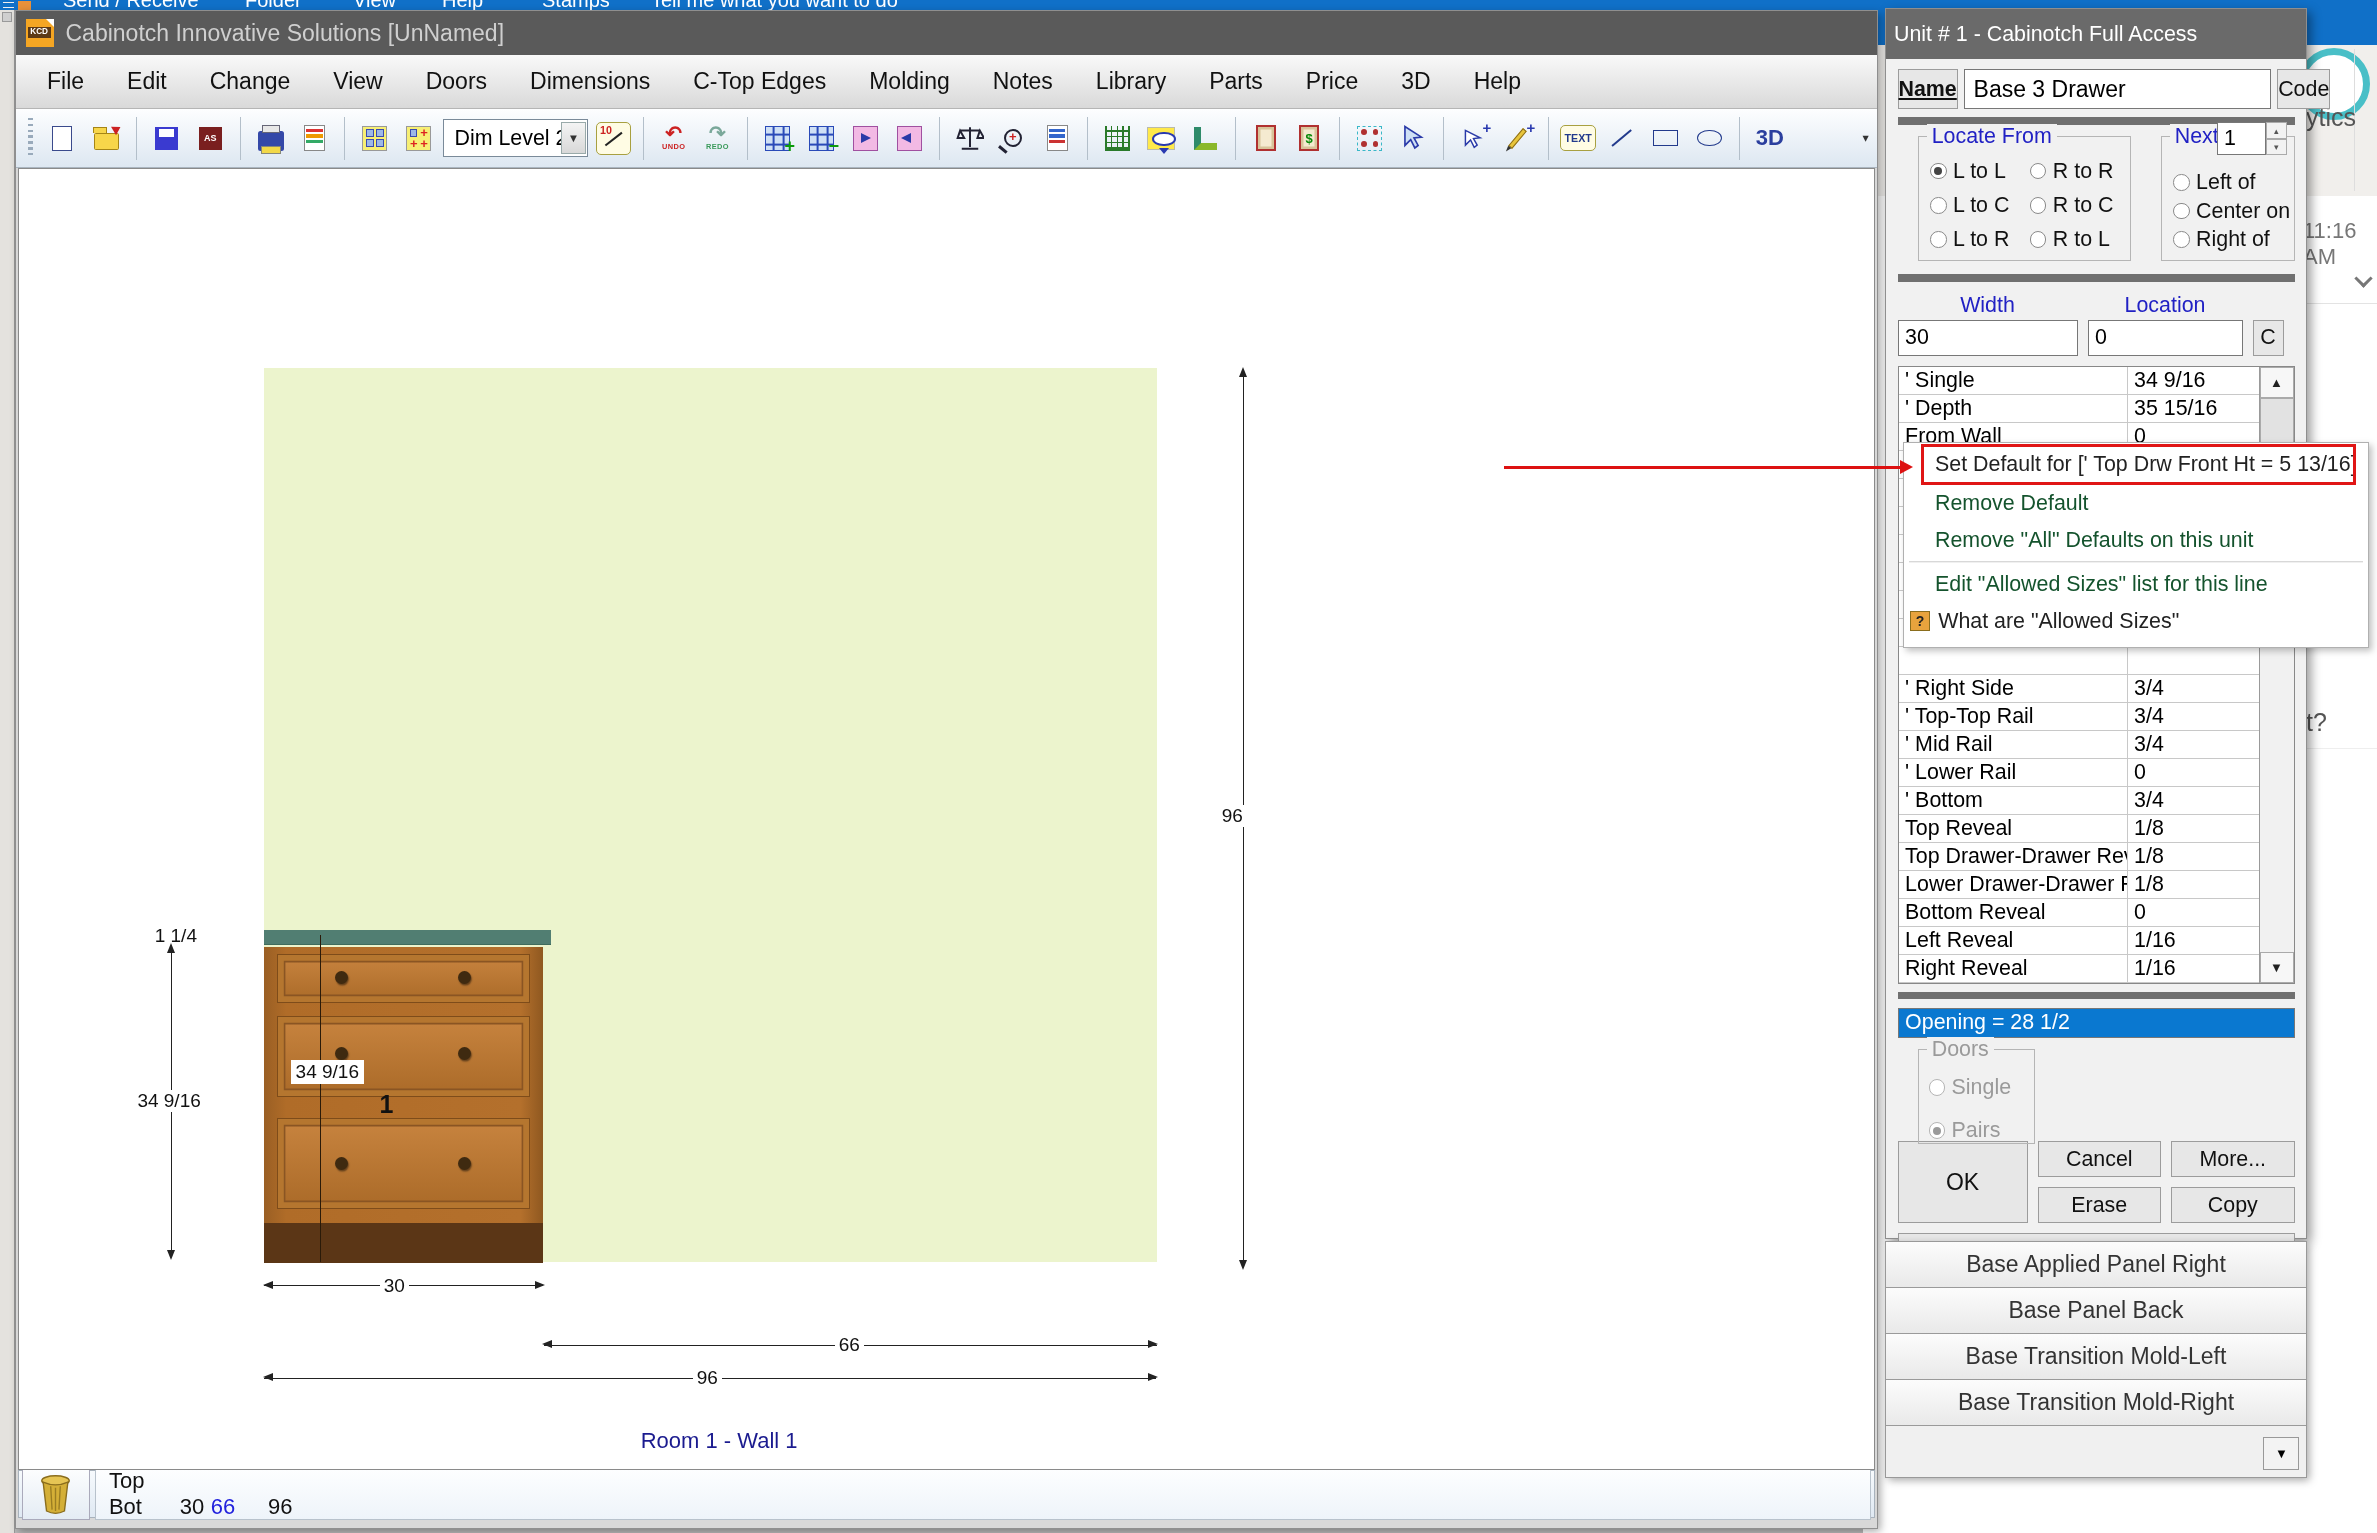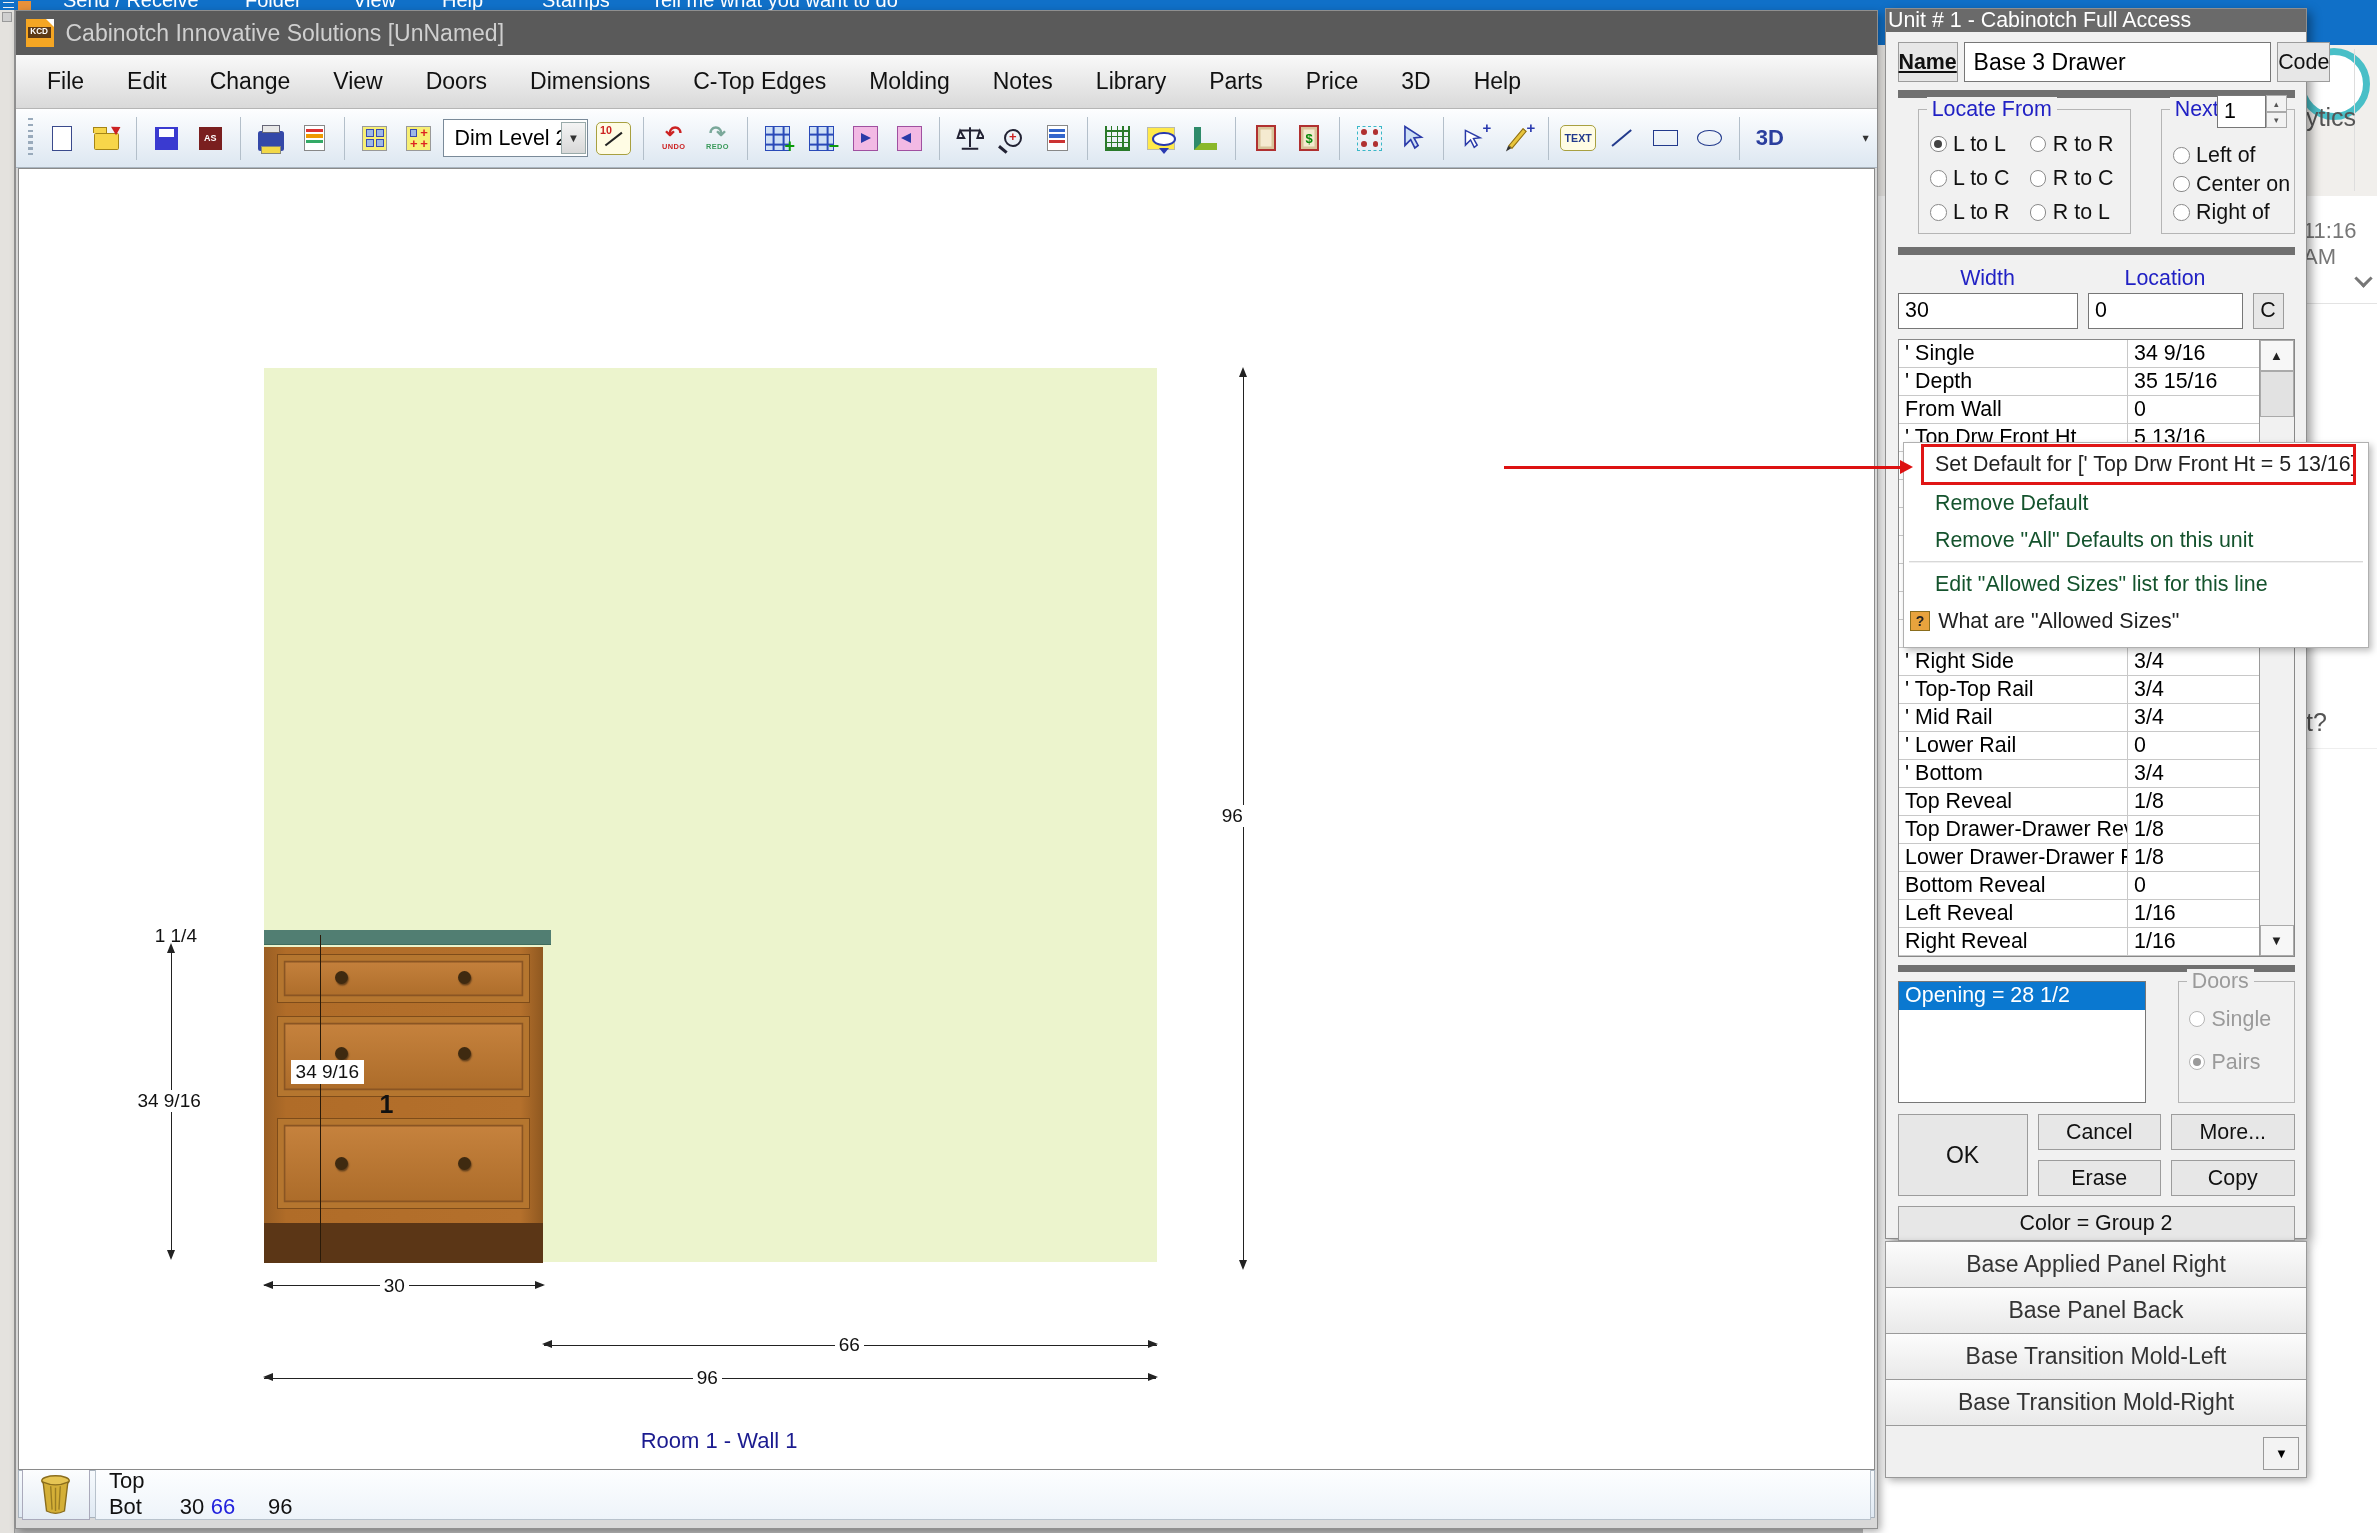--- a/index.html
+++ b/index.html
@@ -108,21 +108,21 @@
 
   
   .statusbar { height:48px; margin:0 1.6px 10px 1.6px; background:linear-gradient(#f6fafd,#dfe9f3); border:0.8px solid #a8b2bc; display:flex; align-items:center; padding:3.3px; gap:5px; flex:0 0 auto; }
   .trash-tile { width:68px; height:51px; background:linear-gradient(#fcfdfe,#e4ecf4); border:0.8px solid #aab; display:flex; align-items:center; justify-content:center; }
   .status-panel { flex:1; height:51px; background:linear-gradient(#fdfEFF,#eef4fa); border:0.8px solid #b8c2cc; padding:1.6px 13px; font-size:22px; color:#111; display:flex; flex-direction:column; justify-content:center; }
   .status-panel .r2 span { margin-right:6.6px; }
 
   
   .dlg { position:absolute; left:1885px; top:8.2px; width:422px; height:1231px; background:#f1f1f1; border:0.8px solid #8f8f8f;
          box-shadow:4.1px 4.1px 10px rgba(0,0,0,.4); z-index:2; }
-  .dlg-title { height:23px; background:#6a6a6a; color:#fff; font-size:21.4px; display:flex; align-items:center; padding-left:2px; }
+  .dlg-title { height:50px; background:#6a6a6a; color:#fff; font-size:21.4px; display:flex; align-items:center; padding-left:8px; }
   .dlg-body { padding:10px 11.5px 0 11.5px; }
   .row { display:flex; align-items:center; }
   .btn { background:#e7e7e7; border:0.8px solid #9c9c9c; font-size:21.4px; color:#111; display:flex; align-items:center; justify-content:center; cursor:default; }
   .name-btn { width:76px; height:40px; font-weight:bold; text-decoration:underline; }
   .name-input { flex:1; height:40px; border:0.8px solid #777; background:#fff; font-size:23px; padding-left:8.2px; margin:0 6.6px; font-family:"Liberation Sans",sans-serif; }
   .code-btn { width:64px; height:40px; }
   .sepbar { height:7.4px; background:#707070; margin:8.2px 0; }
   .grp-row { display:flex; gap:10px; height:125px; margin-top:11.5px; }
   .groupbox { border:0.8px solid #b5b5b5; position:relative; padding:21.4px 0 0 11.5px;margin-left:20px; }
   .groupbox .glabel { position:absolute; left:8.2px; top:-13px; background:#f1f1f1; color:#2121c4; font-size:21.4px; padding:0 5px; white-space:nowrap; }
@@ -144,21 +144,21 @@
   .wl-inp { height:36px; border:0.8px solid #777; background:#fff; font-size:21.4px; padding-left:6.6px; font-family:"Liberation Sans",sans-serif; }
   .c-btn { width:31px; height:36px; align-self:flex-end; font-size:21.4px; }
   .ptable { margin-top:10px; height:618px; border:0.8px solid #888; background:#fff; position:relative; overflow:hidden; }
   .tscroll { position:absolute; right:0; top:0; bottom:0; width:35px; border-left:0.8px solid #999; background:#f1f1f1; }
   .tbtn { position:absolute; left:0; right:0; height:31px; background:#f7f7f7; border:0.8px solid #aaa; font-size:13px; color:#222; display:flex; align-items:center; justify-content:center; }
   .tthumb { position:absolute; left:0; right:0; top:31px; height:46px; background:#e2e2e2; border:0.8px solid #aaa; }
   .trows { position:absolute; left:0; right:35px; top:0; bottom:0; }
   .trow { height:28px; display:flex; border-bottom:0.8px solid #c8c8c8; font-size:21.4px; }
   .trow .tl { flex:1; padding-left:6.6px; display:flex; align-items:center; white-space:nowrap; overflow:hidden; }
   .trow .tv { width:132px; border-left:0.8px solid #c8c8c8; padding-left:6.6px; display:flex; align-items:center; }
-  .bot-row { display:flex; gap:11.5px; margin-top:8.2px; height:122px; }
+  .bot-row { display:flex; gap:11.5px; margin-top:8.2px; height:122px;flex-direction:column; }
   .openlist { flex:1; background:#fff; border:0.8px solid #777; }
   .openitem { height:28px; background:#0a78d0; color:#fff; font-size:21.4px; display:flex; align-items:center; padding-left:6.6px; }
   .gb-doors { width:117px; height:122px; padding:25px 0 0 10px; display:flex; flex-direction:column; gap:18px; }
   .gb-doors .glabel { color:#9a9a9a; }
   .btn-grid { display:grid; grid-template-columns:130px 1fr 1fr; grid-template-rows:36px 36px; gap:10px 10px; margin-top:11.5px; }
   .ok-btn { grid-row:1 / span 2; font-size:23px; }
   .color-btn { margin-top:10px; height:35px; width:100%; }
 
   
   .liblist { position:absolute; left:1885px; top:1241px; width:422px; height:237px; background:#f0f0f0; border:0.8px solid #999; box-shadow:3.3px 3.3px 8.2px rgba(0,0,0,.35); z-index:2; }

